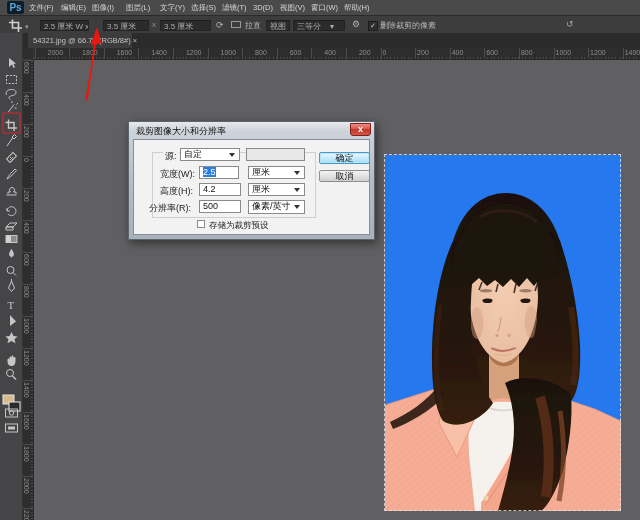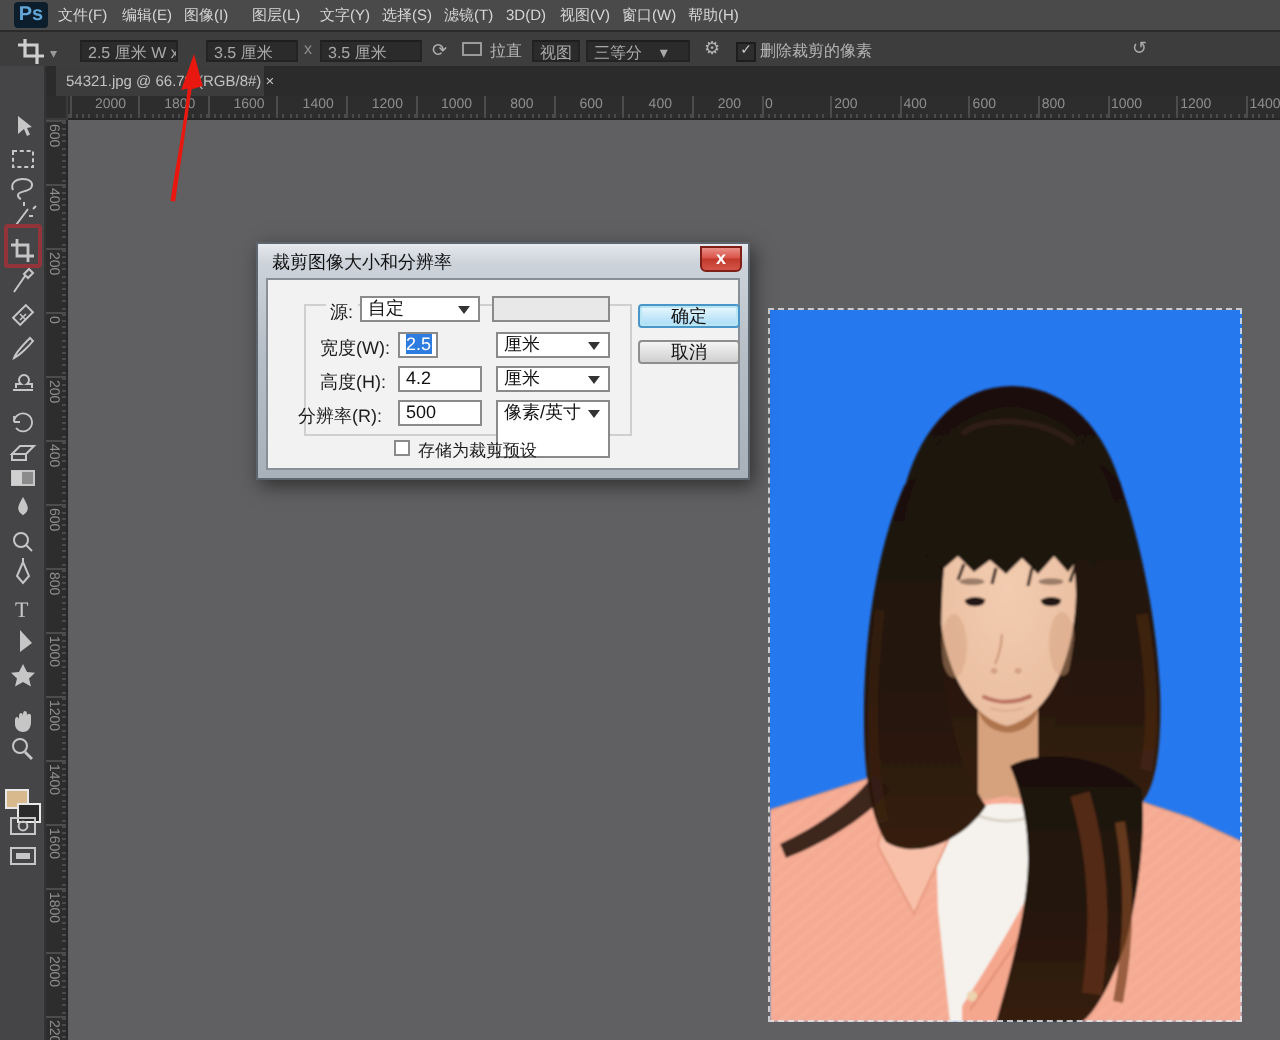--- a/index.html
+++ b/index.html
@@ -660,28 +660,28 @@
 
 <div class="abs" id="dlg">
   <div id="dlgtitle">裁剪图像大小和分辨率</div>
   <div id="dlgx">x</div>
   <div id="dlgbody">
     <div class="abs" style="left:18px;top:12px;width:162px;height:64px;border:1px solid #cfcfcf"></div>
     <div class="dl" style="left:29px;top:10px;background:#f2f2f2;padding:0 2px">源:</div>
     <div class="ddd" style="left:46px;top:8px;width:60px;height:13px;">自定</div>
     <div class="din" style="left:112px;top:8px;width:59px;height:13px;background:#e8e8e8;"></div>
     <div class="dl" style="left:26px;top:28px;">宽度(W):</div>
-    <div class="din" style="left:65px;top:26px;width:20px;height:13px;"><span style="background:#2e7ce0;color:#fff;">2.5</span></div>
+    <div class="din" style="left:65px;top:26px;width:40px;height:13px;"><span style="background:#2e7ce0;color:#fff;">2.5</span></div>
     <div class="ddd" style="left:114px;top:26px;width:57px;height:13px;">厘米</div>
     <div class="dl" style="left:26px;top:45px;">高度(H):</div>
     <div class="din" style="left:65px;top:43px;width:42px;height:13px;">4.2</div>
     <div class="ddd" style="left:114px;top:43px;width:57px;height:13px;">厘米</div>
     <div class="dl" style="left:15px;top:62px;">分辨率(R):</div>
     <div class="din" style="left:65px;top:60px;width:42px;height:13px;">500</div>
-    <div class="ddd" style="left:114px;top:60px;width:57px;height:29px;">像素/英寸</div>
+    <div class="ddd" style="left:114px;top:60px;width:57px;height:14px;">像素/英寸</div>
     <div class="abs" style="left:63px;top:80px;width:8px;height:8px;background:#fff;border:1px solid #8a8a8a;box-sizing:border-box"></div>
     <div class="dl" style="left:75px;top:80px;font-size:8.5px">存储为裁剪预设</div>
     <div class="dbtn" style="top:12px;background:linear-gradient(#ecf8fe,#c8e9fb 50%,#aadcf7);border:1px solid #4a96c8;box-shadow:inset 0 0 0 1px #b9e6f3;">确定</div>
     <div class="dbtn" style="top:30px;background:linear-gradient(#f4f4f4,#e2e2e2 50%,#cfcfcf);border:1px solid #8e8e8e;">取消</div>
   </div>
 </div>
 
 <svg class="abs" style="left:0;top:0;pointer-events:none" width="640" height="520" viewBox="0 0 640 520">
   <path d="M97,27 L90.6,45 L93.8,44.2 C92,62 88.2,81 85.2,100.5 L87.6,100.7 C90.2,83 93,63 95.8,44.6 L101.4,43 Z" fill="#e8170f"></path>
 </svg>

